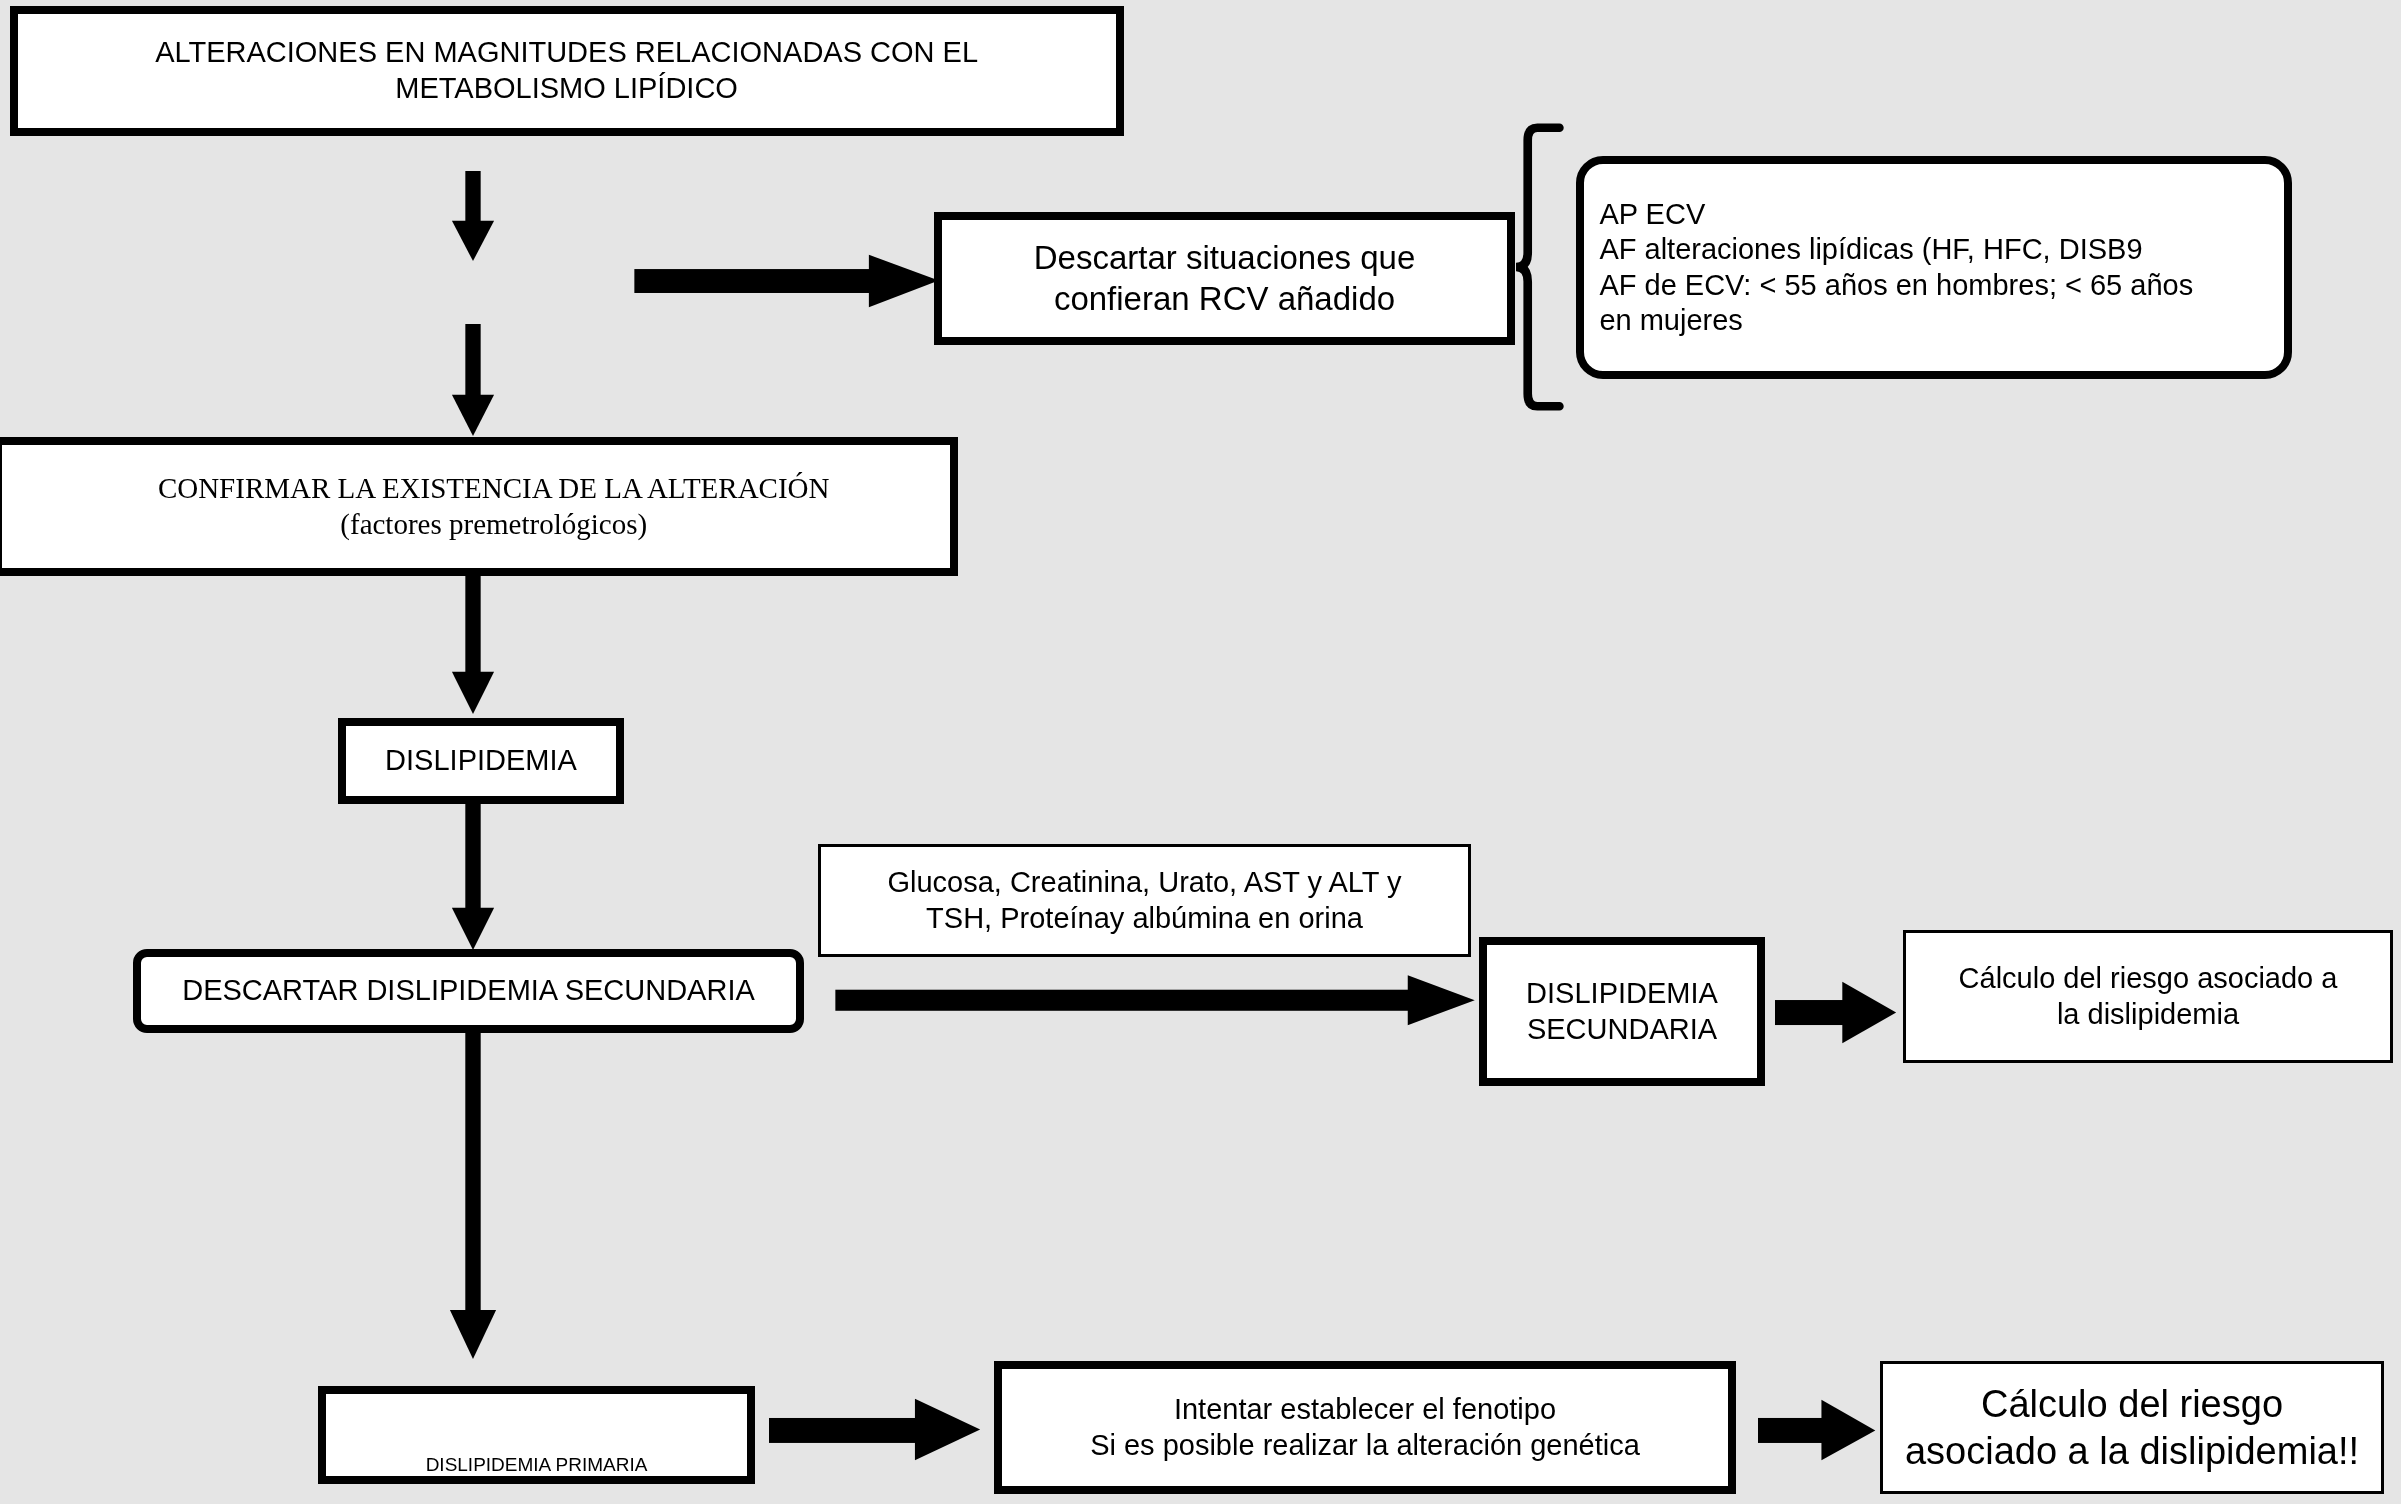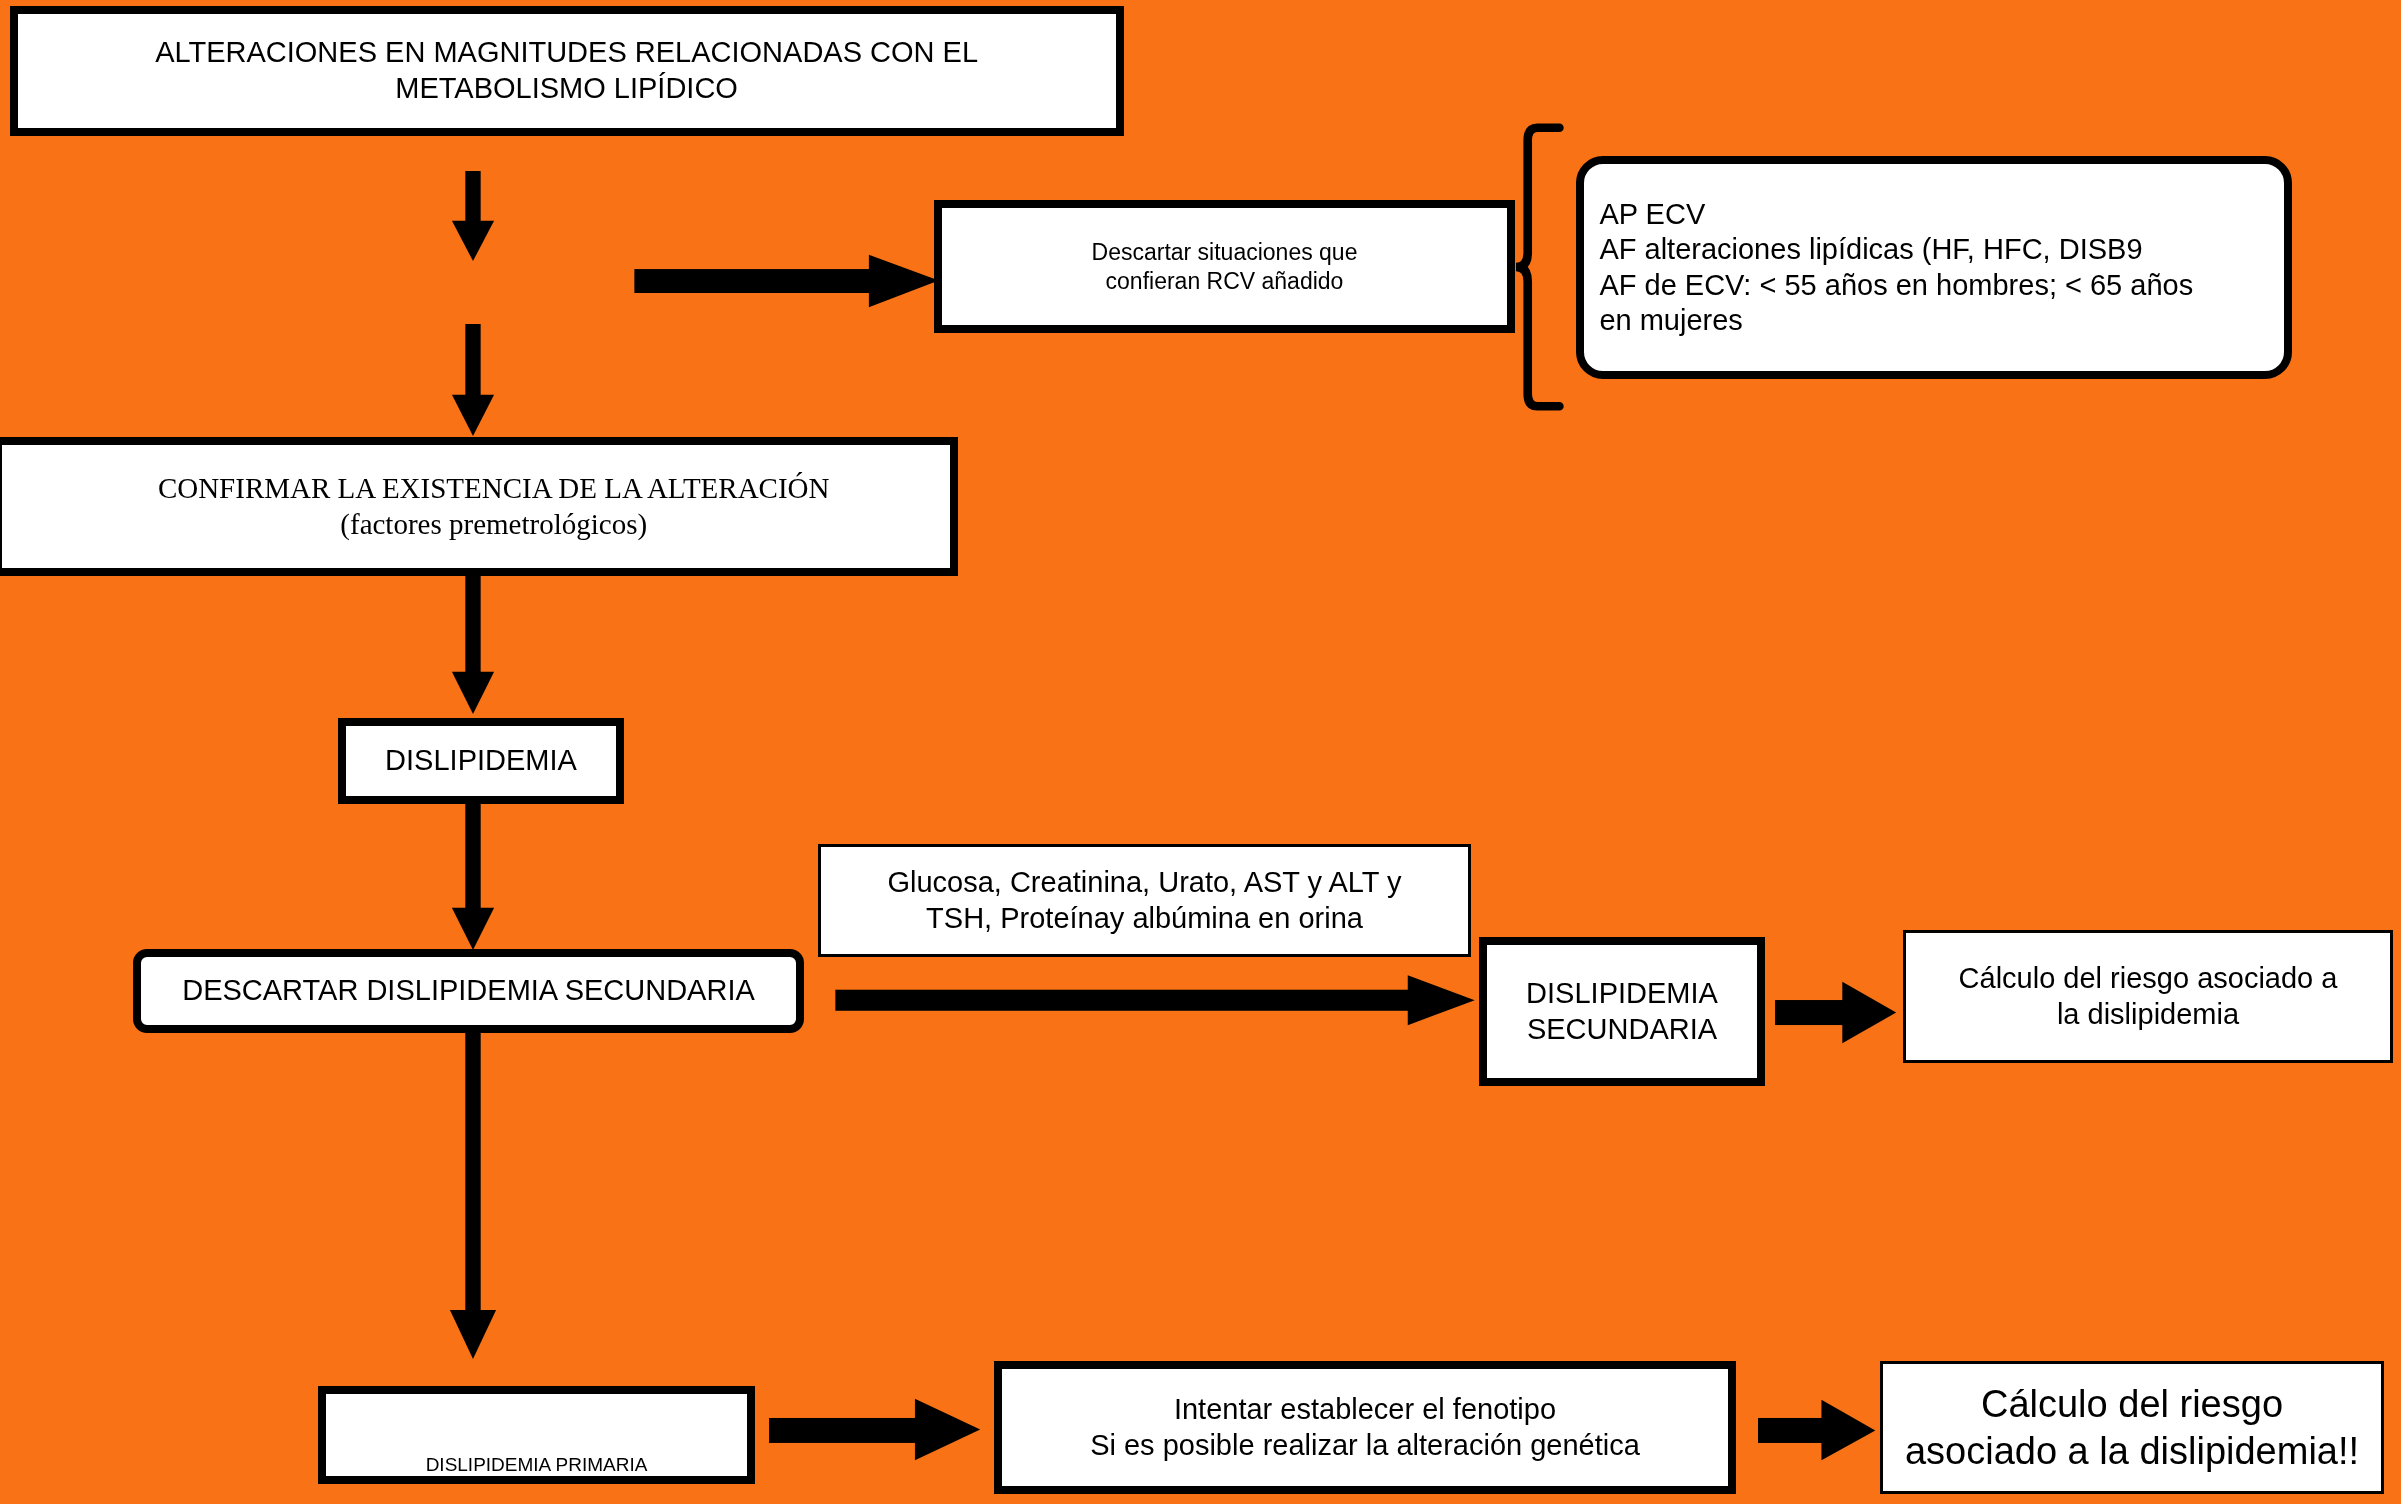--- a/index.html
+++ b/index.html
@@ -5,21 +5,21 @@
 <style>
   html, body {
     margin: 0;
     padding: 0;
     background: #ffffff;
   }
   #canvas {
     position: relative;
     width: 2402px;
     height: 1504px;
-    background: #f97316;
+    background: #e5e5e5;
     font-family: "Liberation Sans", sans-serif;
     color: #000000;
     overflow: hidden;
   }
   .node {
     position: absolute;
     box-sizing: border-box;
     background: #ffffff;
     border: 8.6px solid #000000;
     display: flex;
@@ -66,21 +66,21 @@
   </div>
 
 
   <div class="arrow" style="left:634px; top:248px; width:307px; height:67px;">
     <svg width="307" height="67" viewBox="0 0 320 70">
       <rect x="0" y="22" width="255" height="25" fill="#000"></rect>
       <polygon points="245,7 245,62 318,34" fill="#000"></polygon>
     </svg>
   </div>
 
-  <div class="node" style="left:934px; top:200px; width:581px; height:133px; font-size:23px;">
+  <div class="node" style="left:934px; top:212px; width:581px; height:133px; font-size:33px;">
     <span>Descartar situaciones que
 confieran RCV añadido</span>
   </div>
 
   <div class="brace" style="left:1516px; top:123px; width:58px; height:288px;">
     <svg width="58" height="288" viewBox="0 0 60 300">
       <path d="M 45 5 L 22 5 Q 12 5 12 18 L 12 135 Q 12 150 0 150 Q 12 150 12 165 L 12 282 Q 12 295 22 295 L 45 295" fill="none" stroke="#000" stroke-width="9" stroke-linecap="round" stroke-linejoin="round"></path>
     </svg>
   </div>
 

